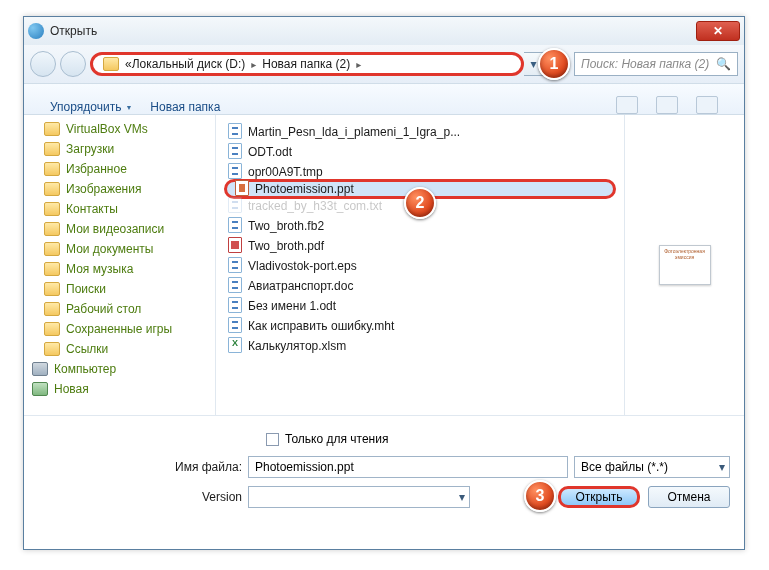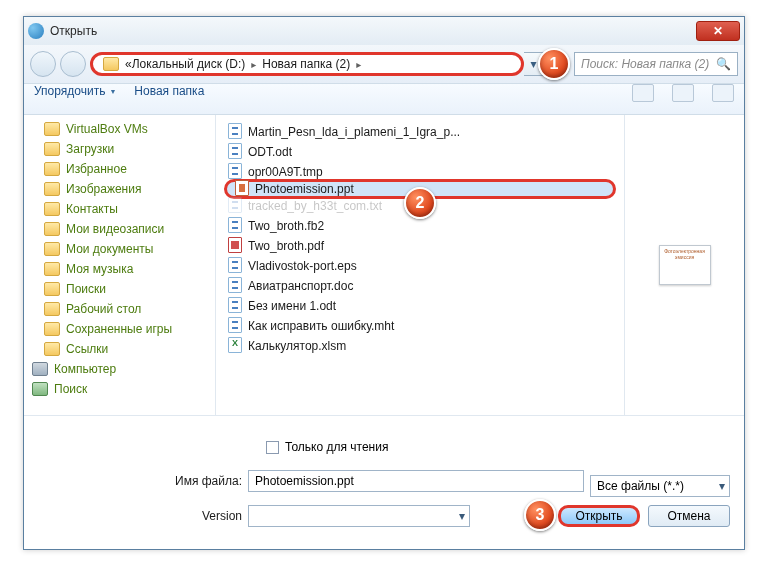--- a/index.html
+++ b/index.html
@@ -13,21 +13,21 @@
 .nav-circle { width: 26px; height: 26px; border: 1px solid #a8bdd0; border-radius: 50%; background: linear-gradient(#f0f6fb,#d6e4f0); }
 .addr-wrap { flex: 1; display: flex; align-items: center; position: relative; }
 .addr { flex: 1; height: 24px; border: 1px solid #9ab0c4; background: #fff; display: flex; align-items: center; padding: 0 4px; }
 .addr .folder-ic { width: 16px; height: 14px; background: linear-gradient(#ffe9a6,#f4c860); border: 1px solid #d4a840; border-radius: 2px; margin-right: 6px; }
 .addr .crumb { color: #1a1a1a; cursor: default; display: flex; align-items: center; }
 .addr .sep::after { content: "▸"; color: #606060; margin: 0 6px; font-size: 10px; }
 .addr .grow { flex: 1; }
 .addr-btn { width: 20px; height: 24px; border: 1px solid #9ab0c4; border-left: none; background: linear-gradient(#f6fafc,#e4edf5); display: flex; align-items: center; justify-content: center; color: #3a5f82; }
 .search { width: 164px; height: 24px; border: 1px solid #9ab0c4; background: #fff; display: flex; align-items: center; padding: 0 6px; margin-left: 6px; color: #8a8a8a; font-style: italic; }
 .search .mag { margin-left: auto; color: #4a7fb0; font-style: normal; }
-.toolbar { height: 32px; background: linear-gradient(#f7fbff,#eaf2fb); border-top: 1px solid #d0dde8; border-bottom: 1px solid #d0dde8; display: flex; align-items: flex-start; padding: 0 10px; gap: 18px; }
+.toolbar { height: 32px; background: linear-gradient(#f7fbff,#eaf2fb); border-top: 1px solid #d0dde8; border-bottom: 1px solid #d0dde8; display: flex; align-items: flex-end; padding: 0 26px; gap: 18px; }
 .toolbar .tb-btn { color: #1a4d87; cursor: pointer; display: flex; align-items: center; gap: 4px; }
 .toolbar .tri { font-size: 7px; color: #3a6fa0; }
 .toolbar .spacer { flex: 1; }
 .toolbar .tb-icon { width: 22px; height: 18px; border: 1px solid #b8c8d8; background: #ecf3fa; border-radius: 2px; }
 .body { display: flex; height: 300px; }
 .tree { width: 192px; border-right: 1px solid #e0e8f0; overflow: hidden; padding: 4px 0; }
 .tree-item { display: flex; align-items: center; height: 20px; padding-left: 20px; gap: 6px; color: #4d7c0f; cursor: pointer; white-space: nowrap; }
 .tree-item.lv1 { padding-left: 8px; font-weight: 400; }
 .tree-item .ic { width: 16px; height: 14px; background: linear-gradient(#ffe9a6,#f4c860); border: 1px solid #d4a840; border-radius: 2px; flex-shrink: 0; }
 .tree-item .ic.net { background: linear-gradient(#c0e0c0,#80b880); border-color: #508850; }
@@ -38,21 +38,21 @@
 .file .fic.doc::after { content: ""; position: absolute; inset: 3px; border-top: 2px solid #4a80c0; border-bottom: 2px solid #4a80c0; }
 .file .fic.pdf { border-color: #c04040; }
 .file .fic.pdf::after { content: ""; position: absolute; inset: 3px 2px; background: #d05050; }
 .file .fic.xls::after { content: "X"; position: absolute; inset: 0; color: #2a803a; font-size: 9px; font-weight: bold; text-align: center; }
 .file .fic.ppt { border-color: #c0603a; }
 .file .fic.ppt::after { content: ""; position: absolute; inset: 3px; background: #d87040; }
 .file.selected { background: #d0e4f8; border: 1px dotted #5a90c8; }
 .file.selected span { color: #1a1a1a; }
 .preview { width: 120px; border-left: 1px solid #e0e8f0; display: flex; align-items: center; justify-content: center; }
 .preview .thumb { width: 52px; height: 40px; background: #fff; border: 1px solid #c0c8d0; box-shadow: 0 1px 2px rgba(0,0,0,.2); font-size: 5px; color: #b06030; padding: 2px; text-align: center; }
-.footer { padding: 24px 14px; border-top: 1px solid #e0e8f0; }
+.footer { padding: 16px 14px; border-top: 1px solid #e0e8f0; }
 .ro-row { display: flex; align-items: center; padding-left: 228px; margin-bottom: 10px; gap: 6px; }
 .chk { width: 13px; height: 13px; border: 1px solid #8a9ab0; background: #fff; }
 .form-row { display: flex; align-items: center; margin-bottom: 8px; gap: 6px; }
 .form-row .lbl { width: 204px; text-align: right; color: #1a1a1a; }
 .form-row input[type=text] { height: 22px; border: 1px solid #a0b4c8; padding: 0 6px; background: #fff; }
 .form-row .fn { flex: 1; }
 .form-row select, .combo { height: 22px; border: 1px solid #a0b4c8; background: #fff; padding: 0 20px 0 6px; display: flex; align-items: center; position: relative; }
 .combo::after { content: "▾"; position: absolute; right: 4px; color: #3a5a7a; }
 .btn { width: 82px; height: 22px; border: 1px solid #8aa4be; background: linear-gradient(#f4f9fd,#e0ebf5); border-radius: 3px; display: flex; align-items: center; justify-content: center; cursor: pointer; }
 .btn.primary { background: linear-gradient(#cce8ff,#8ec8f8); border-color: #4a90c8; }
@@ -157,21 +157,21 @@
         <div class="tree-item">
           <div class="ic "></div>
           <span>Ссылки</span>
         </div>
         <div class="tree-item lv1">
           <div class="ic comp"></div>
           <span>Компьютер</span>
         </div>
         <div class="tree-item lv1">
           <div class="ic net"></div>
-          <span>Поиск</span>
+          <span>Новая</span>
         </div>
       </div>
     <div class="filelist hl-wrap" id="filelist">
       <div class="file">
           <div class="fic doc"></div>
           <span>Martin_Pesn_lda_i_plameni_1_Igra_p...</span>
         </div>
         <div class="file">
           <div class="fic doc"></div>
           <span>ODT.odt</span>
@@ -224,21 +224,21 @@
   </div>
 
   <div class="footer">
     <div class="ro-row">
       <div class="chk"></div>
       <span>Только для чтения</span>
     </div>
     <div class="form-row">
       <div class="lbl">Имя файла:</div>
       <input type="text" class="fn" value="Photoemission.ppt" style="">
-      <div class="combo" style="width:140px;margin-top:11px;">
+      <div class="combo" style="width:156px;">
         <span>Все файлы (*.*)</span>
       </div>
     </div>
     <div class="form-row">
       <div class="lbl">Version</div>
       <div class="combo" style="width:222px;">
         <span></span>
       </div>
       <div class="hl-wrap" style="margin-left:auto; display:flex; gap:8px;">
         <div class="btn primary hl-red" style="border-radius:10px;">

